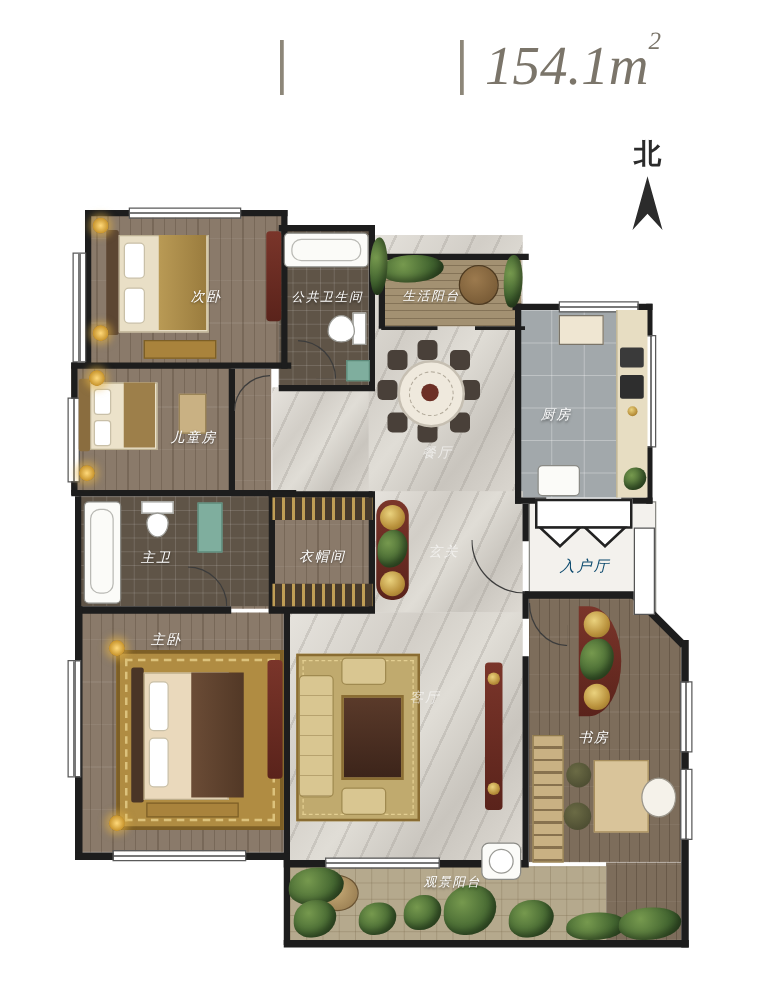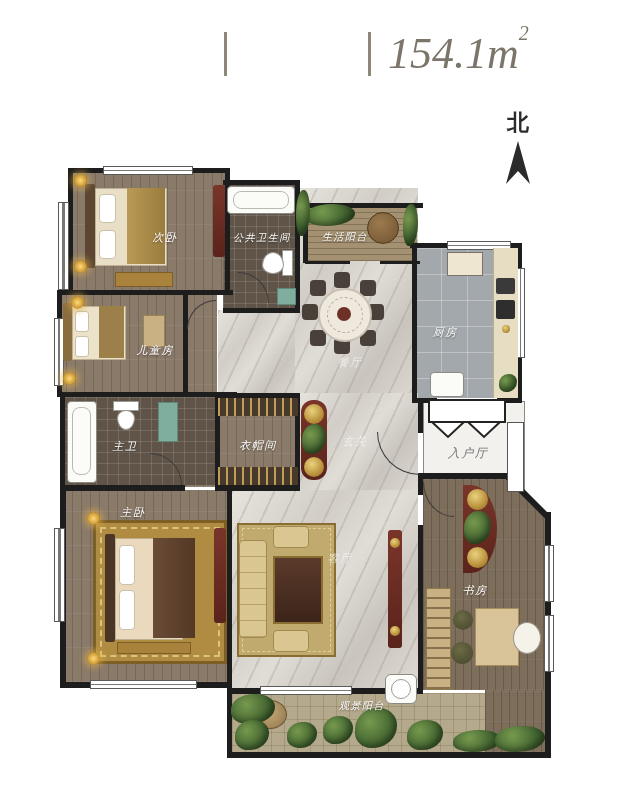--- a/index.html
+++ b/index.html
@@ -57,21 +57,21 @@
   .redcab{position:absolute;background:linear-gradient(#7a352a,#5a231b);border-radius:3px;}
   .gold{position:absolute;border-radius:50%;
         background:radial-gradient(circle at 40% 35%,#ead27e,#b9913c 60%,#8a6a25);}
   .lamp{position:absolute;width:13px;height:13px;border-radius:50%;
         background:radial-gradient(circle,#ffd97a,#c9962f 65%,rgba(120,85,20,0) 78%);
         box-shadow:0 0 6px 3px rgba(230,180,70,.55);}
   .wfix{position:absolute;background:#fbfbf8;border:1.5px solid #8b8b86;border-radius:4px;}
   .lbl{position:absolute;transform:translate(-50%,-50%);font-size:11px;color:#fff;
        letter-spacing:1.5px;white-space:nowrap;text-shadow:0 1px 2px rgba(0,0,0,.45);z-index:30;font-style:italic;}
   .lbl.faint{color:rgba(255,255,255,.6);text-shadow:none;}
-  .lbl.dark{color:#737373;text-shadow:none;font-size:12px;text-align:right;}
+  .lbl.dark{color:#0c4a6e;text-shadow:none;font-size:12px;text-align:right;}
   
   .watermark{position:absolute;left:486px;top:756px;display:flex;align-items:center;gap:5px;
              color:#bcbcbc;font-size:16px;letter-spacing:1px;}
 </style>
 </head>
 <body>
 
 <div class="page">
 
   <span class="vdiv" style="left:224px;top:32px;height:44px;"></span>

